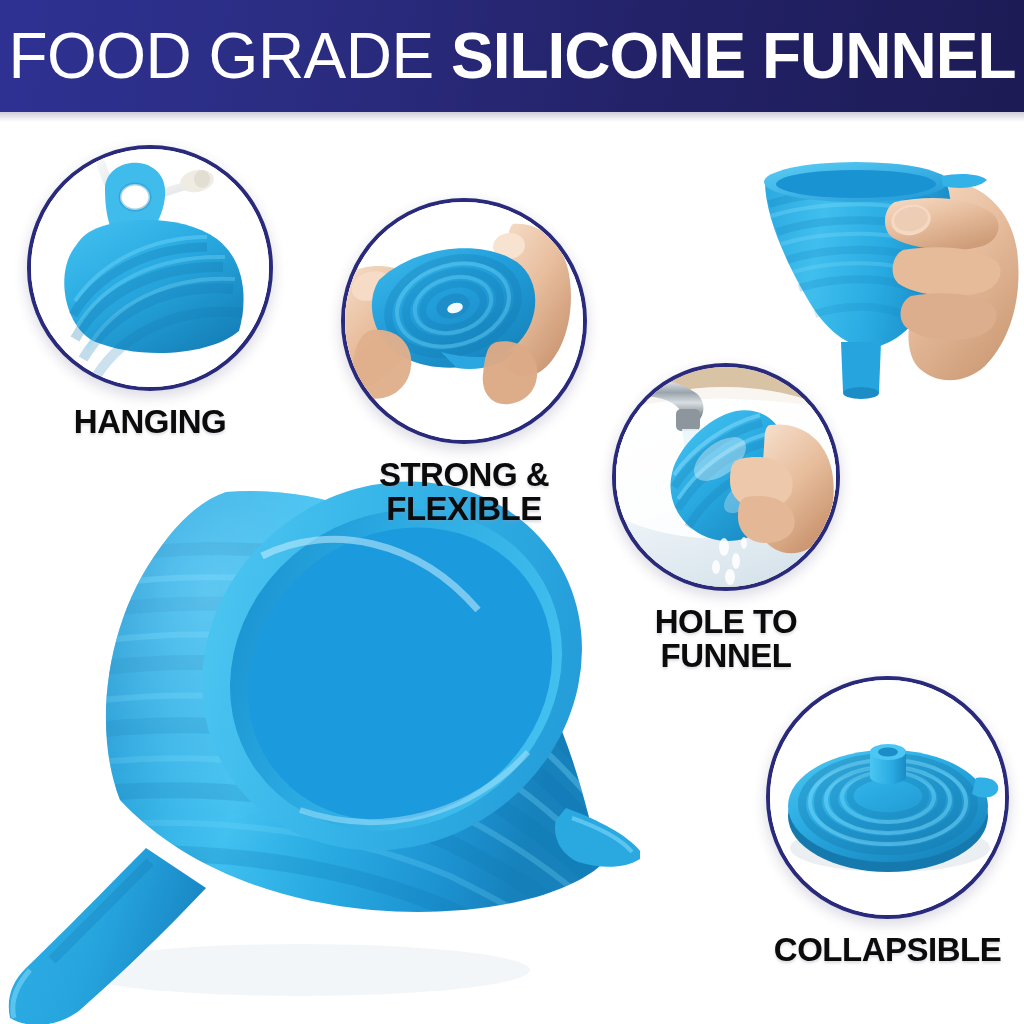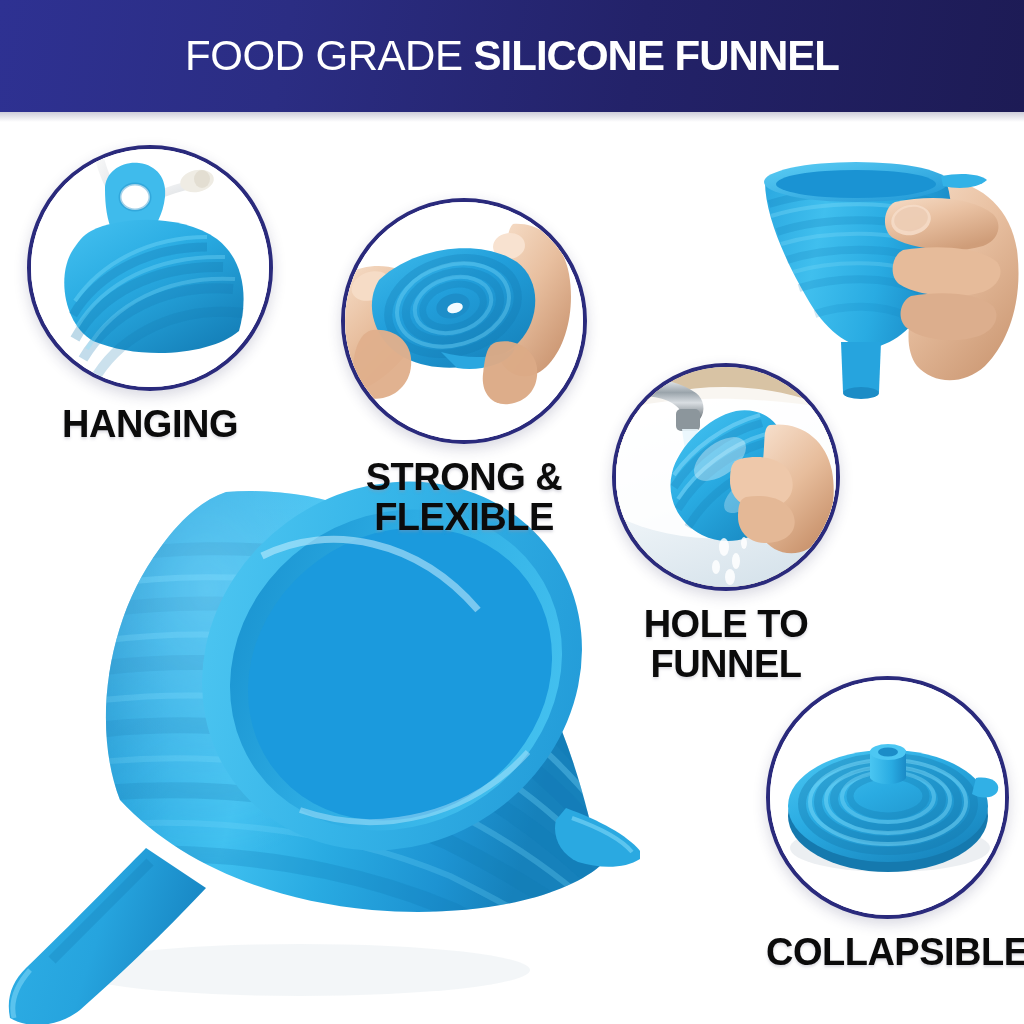--- a/index.html
+++ b/index.html
@@ -21,21 +21,21 @@
   #banner {
     position:absolute; left:0; top:0;
     width:1024px; height:112px;
     background:linear-gradient(100deg,#2e3192 0%,#2b2d83 28%,#232269 62%,#1d1b55 100%);
     display:flex; align-items:center; justify-content:center;
     overflow:hidden;
   }
   #banner-title {
     white-space:nowrap;
     color:#ffffff;
-    font-size:42px;
+    font-size:64px;
     letter-spacing:-0.5px;
     line-height:1;
     text-align:left;
     padding:0 10px;
   }
   #banner-title .light { font-weight:300; }
   #banner-title .bold  { font-weight:800; letter-spacing:-1px; }
   #banner-shadow {
     position:absolute; left:0; top:112px;
     width:1024px; height:10px;
@@ -52,21 +52,21 @@
     background:#ffffff;
     overflow:hidden;
     box-shadow:0 5px 14px rgba(40,40,90,0.18);
   }
   .circle .photo { position:absolute; inset:0; overflow:hidden; }
   .caption {
     margin-top:14px;
     text-align:center;
     color:#0b0b0b;
     font-weight:800;
-    font-size:38px;
+    font-size:33px;
     line-height:1.04;
     letter-spacing:-0.5px;
     text-shadow:0 2px 3px rgba(150,150,170,0.35);
   }
   .caption .l2 { display:block; }
 
   #feature-hanging   { left:27px;  top:145px; width:246px; }
   #feature-hanging .circle   { width:246px; height:246px; }
   #feature-strong    { left:341px; top:198px; width:246px; }
   #feature-strong .circle    { width:246px; height:246px; }

